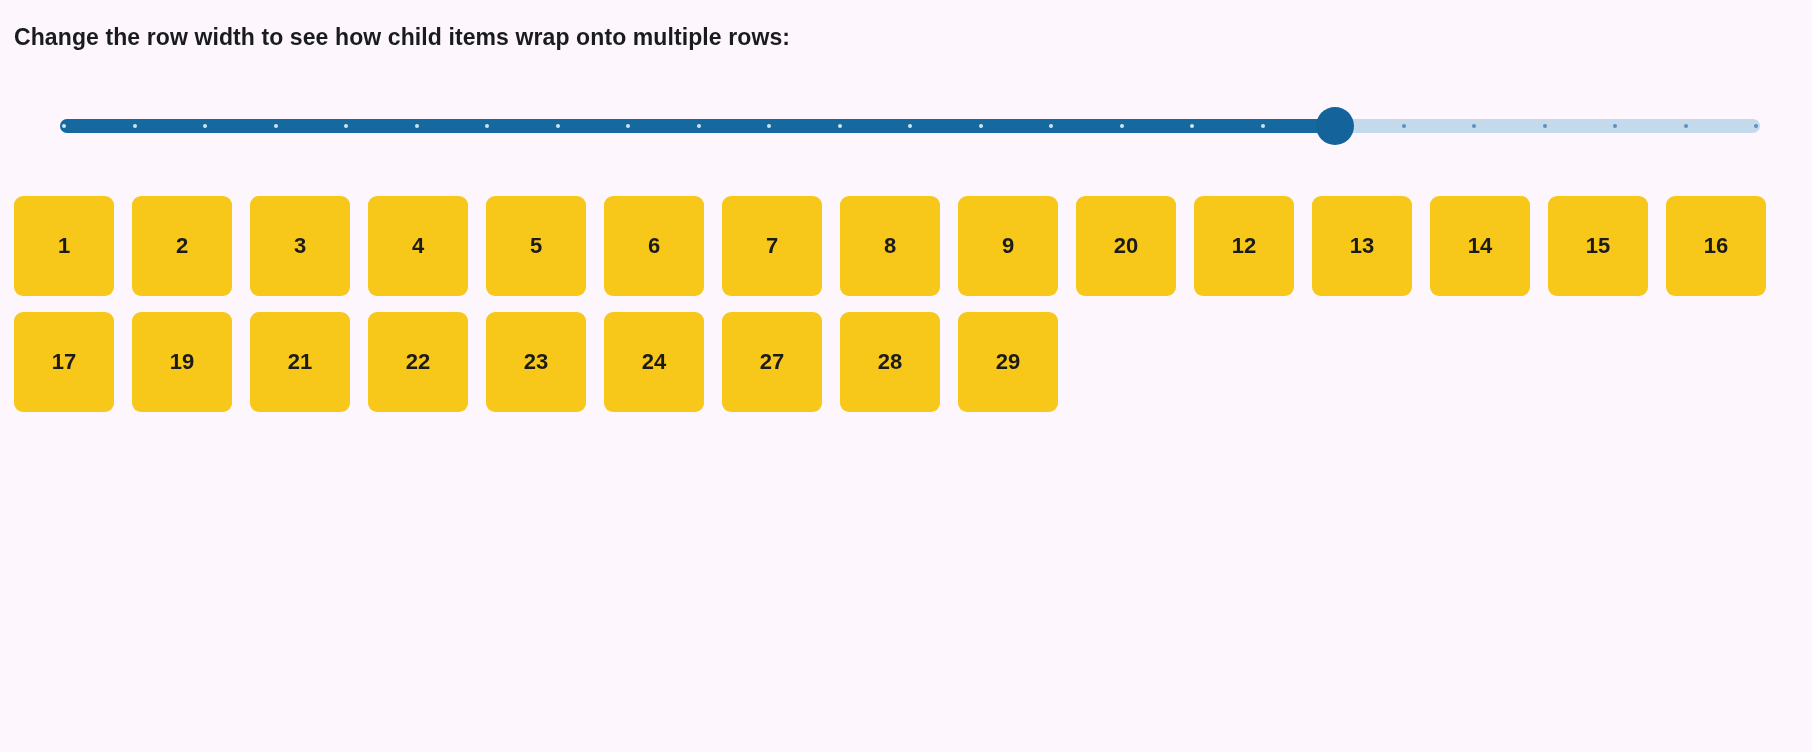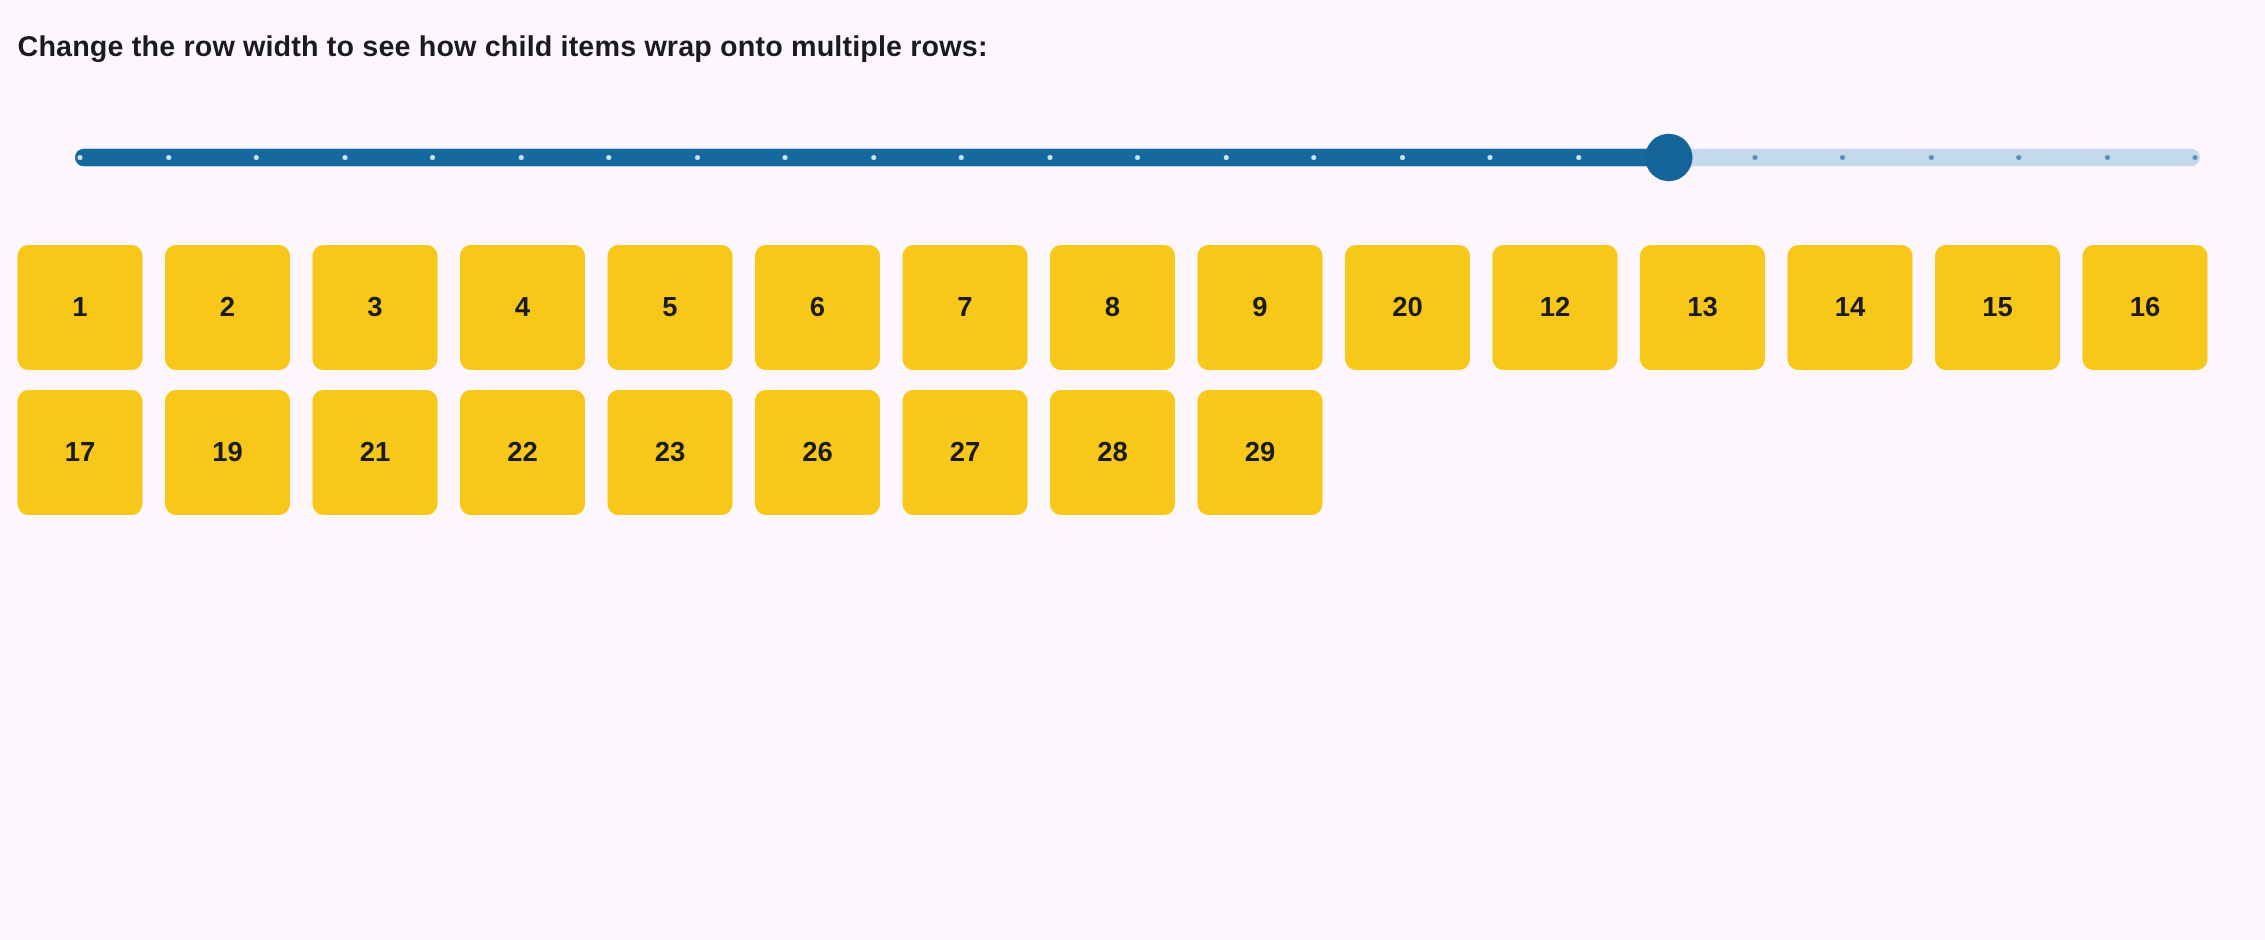--- a/index.html
+++ b/index.html
@@ -166,19 +166,19 @@
       <div class="tile">12</div>
       <div class="tile">13</div>
       <div class="tile">14</div>
       <div class="tile">15</div>
       <div class="tile">16</div>
       <div class="tile">17</div>
       <div class="tile">19</div>
       <div class="tile">21</div>
       <div class="tile">22</div>
       <div class="tile">23</div>
-      <div class="tile">26</div>
+      <div class="tile">24</div>
       <div class="tile">27</div>
       <div class="tile">28</div>
       <div class="tile">29</div>
     </div>
 
 </div>
 
 </body></html>

